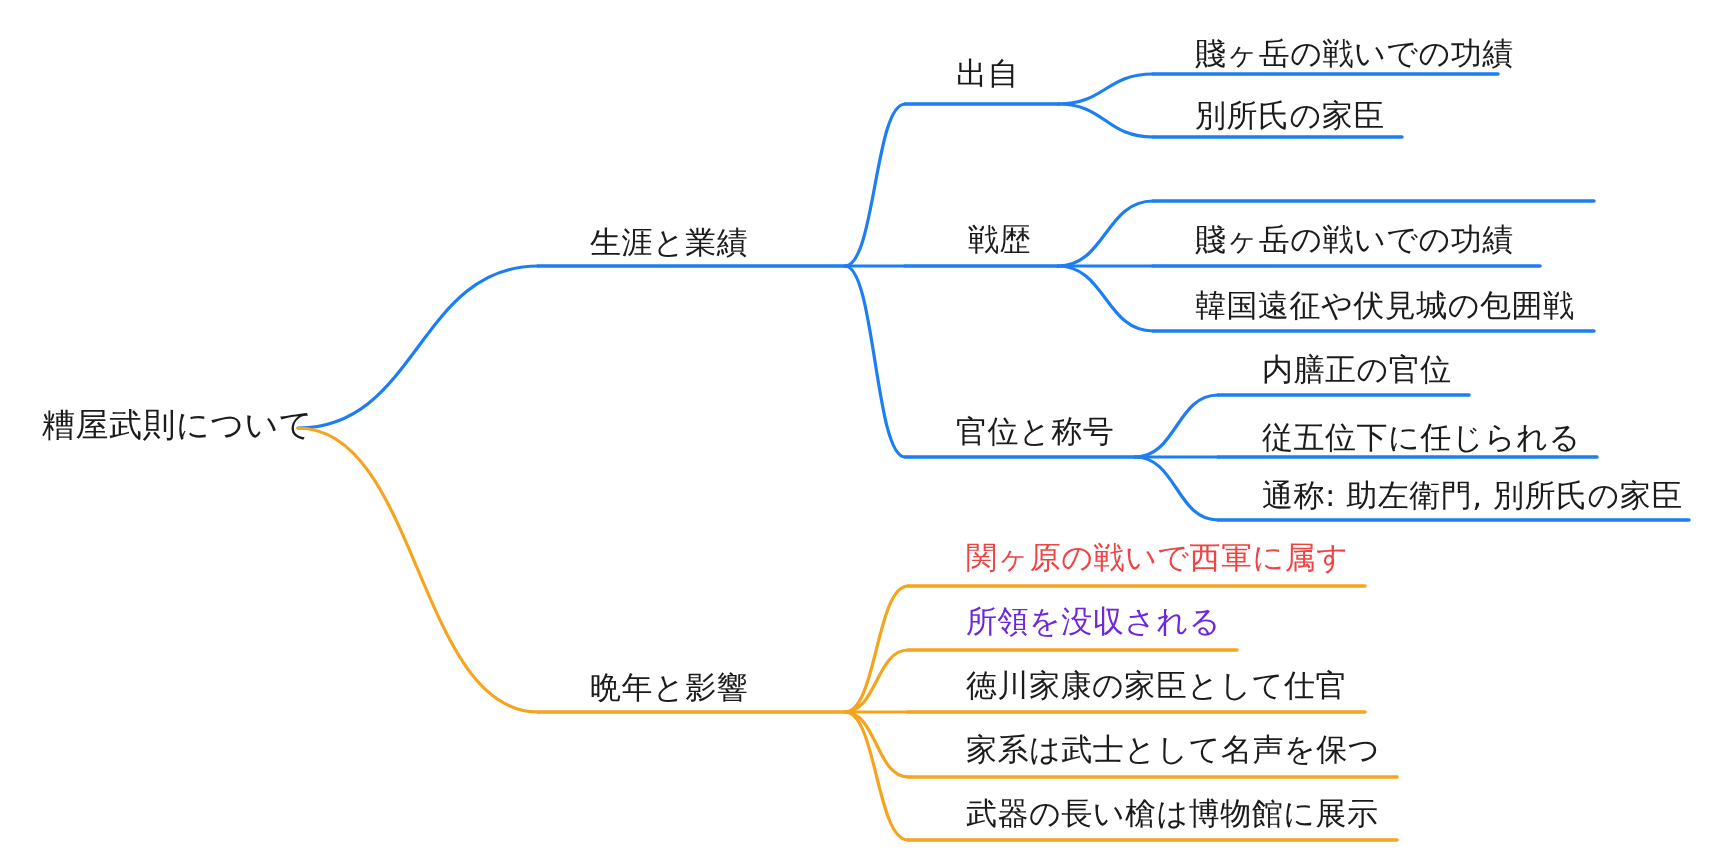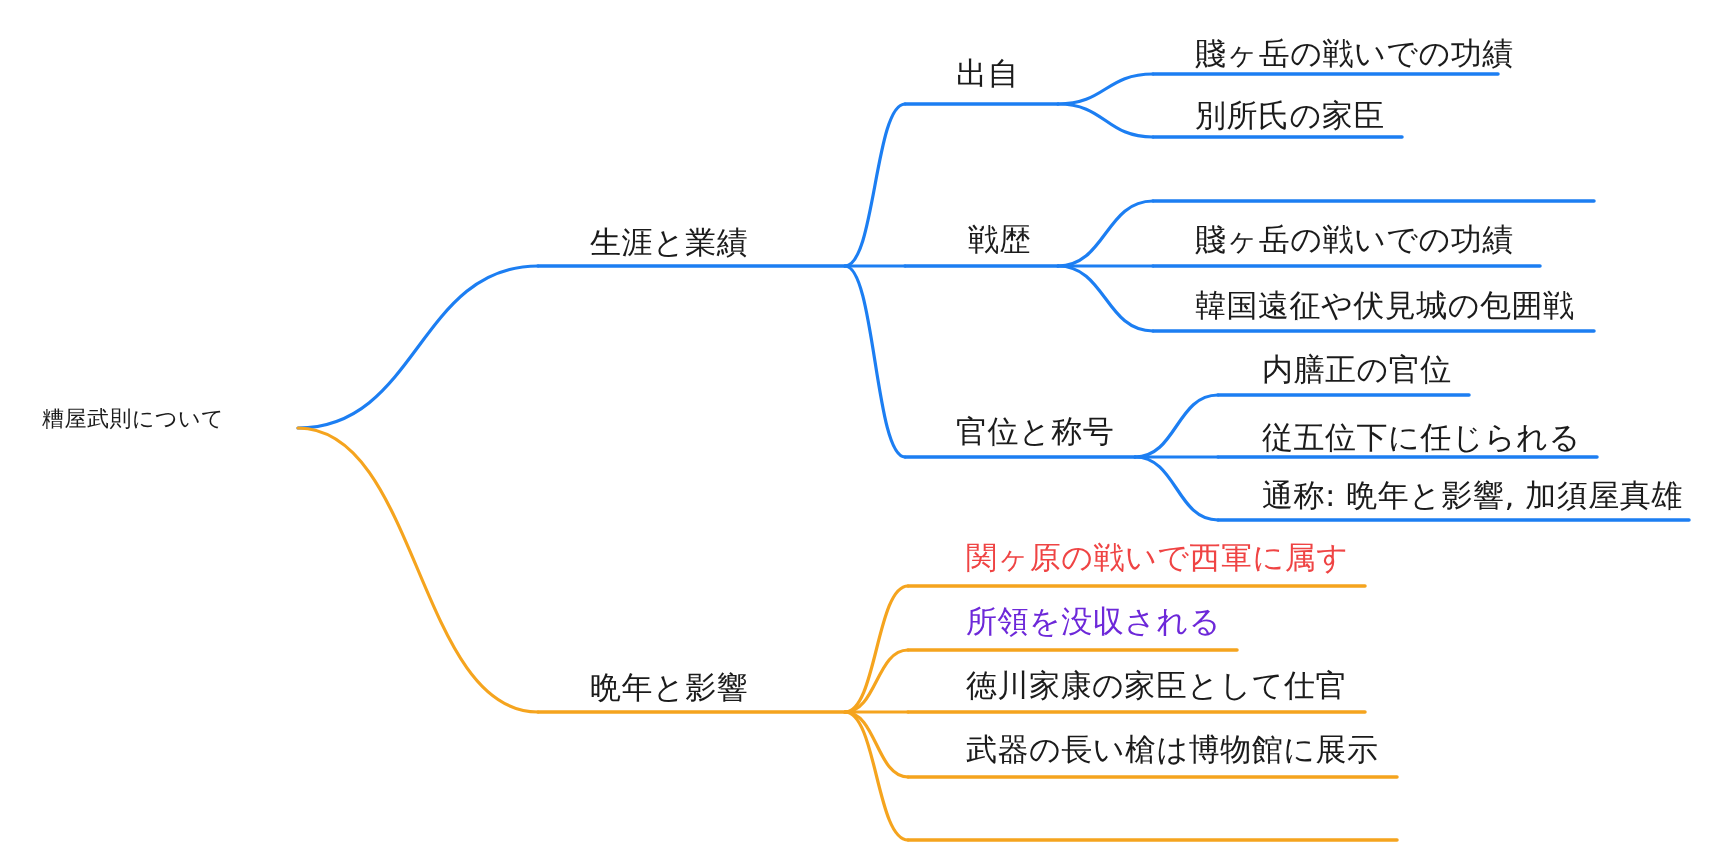--- a/index.html
+++ b/index.html
@@ -51,30 +51,31 @@
       <path d="M908,586 H1365" fill="none" stroke="#f5a41e" stroke-width="3.5" stroke-linecap="round"></path>
       <path d="M845,712 C876.5,712 876.5,650 908,650" fill="none" stroke="#f5a41e" stroke-width="3.2" stroke-linecap="round"></path>
       <path d="M908,650 H1237" fill="none" stroke="#f5a41e" stroke-width="3.5" stroke-linecap="round"></path>
       <path d="M845,712 C876.5,712 876.5,712 908,712" fill="none" stroke="#f5a41e" stroke-width="3.2" stroke-linecap="round"></path>
       <path d="M908,712 H1365" fill="none" stroke="#f5a41e" stroke-width="3.5" stroke-linecap="round"></path>
       <path d="M845,712 C876.5,712 876.5,777 908,777" fill="none" stroke="#f5a41e" stroke-width="3.2" stroke-linecap="round"></path>
       <path d="M908,777 H1397" fill="none" stroke="#f5a41e" stroke-width="3.5" stroke-linecap="round"></path>
       <path d="M845,712 C876.5,712 876.5,840 908,840" fill="none" stroke="#f5a41e" stroke-width="3.2" stroke-linecap="round"></path>
       <path d="M908,840 H1397" fill="none" stroke="#f5a41e" stroke-width="3.5" stroke-linecap="round"></path>
     </svg>
-<div class="node-label root-label" style="font-size: 22px; left: 42px; top: 406px; color: rgb(27, 27, 27);">糟屋武則について</div>
+<div class="node-label root-label" style="font-size: 33px; left: 42px; top: 406px; color: rgb(27, 27, 27);">糟屋武則について</div>
     <div class="node-label" style="left: 590px; top: 225px; color: rgb(27, 27, 27);">生涯と業績</div>
     <div class="node-label" style="left: 590px; top: 670px; color: rgb(27, 27, 27);">晩年と影響</div>
     <div class="node-label" style="left: 956px; top: 56px; color: rgb(27, 27, 27);">出自</div>
     <div class="node-label" style="left: 956px; top: 222px; color: rgb(27, 27, 27); margin-left: 12px;">戦歴</div>
     <div class="node-label" style="left: 956px; top: 414px; color: rgb(27, 27, 27);">官位と称号</div>
     <div class="node-label" style="left: 1195px; top: 36px; color: rgb(27, 27, 27);">賤ヶ岳の戦いでの功績</div>
     <div class="node-label" style="left: 1195px; top: 98px; color: rgb(27, 27, 27);">別所氏の家臣</div>
     <div class="node-label" style="left: 1195px; top: 222px; color: rgb(27, 27, 27);">賤ヶ岳の戦いでの功績</div>
     <div class="node-label" style="left: 1195px; top: 288px; color: rgb(27, 27, 27);">韓国遠征や伏見城の包囲戦</div>
     <div class="node-label" style="left: 1262px; top: 352px; color: rgb(27, 27, 27);">内膳正の官位</div>
     <div class="node-label" style="left: 1262px; top: 420px; color: rgb(27, 27, 27);">従五位下に任じられる</div>
-    <div class="node-label" style="left: 1262px; top: 478px; color: rgb(27, 27, 27);">通称: 晩年と影響, 加須屋真雄</div>
+    <div class="node-label" style="left: 1262px; top: 478px; color: rgb(27, 27, 27);">通称: 助左衛門, 別所氏の家臣</div>
     <div class="node-label" style="left: 966px; top: 540px; color: #ef4444;">関ヶ原の戦いで西軍に属す</div>
     <div class="node-label" style="left: 966px; top: 604px; color: #6d28d9;">所領を没収される</div>
     <div class="node-label" style="left: 966px; top: 668px; color: rgb(27, 27, 27);">徳川家康の家臣として仕官</div>
-    <div class="node-label" style="left: 966px; top: 732px; color: rgb(27, 27, 27);">武器の長い槍は博物館に展示</div>
+    <div class="node-label" style="left: 966px; top: 732px; color: rgb(27, 27, 27);">家系は武士として名声を保つ</div>
+    <div class="node-label" style="left: 966px; top: 796px; color: rgb(27, 27, 27);">武器の長い槍は博物館に展示</div>
   </div>
 
 </body></html>

